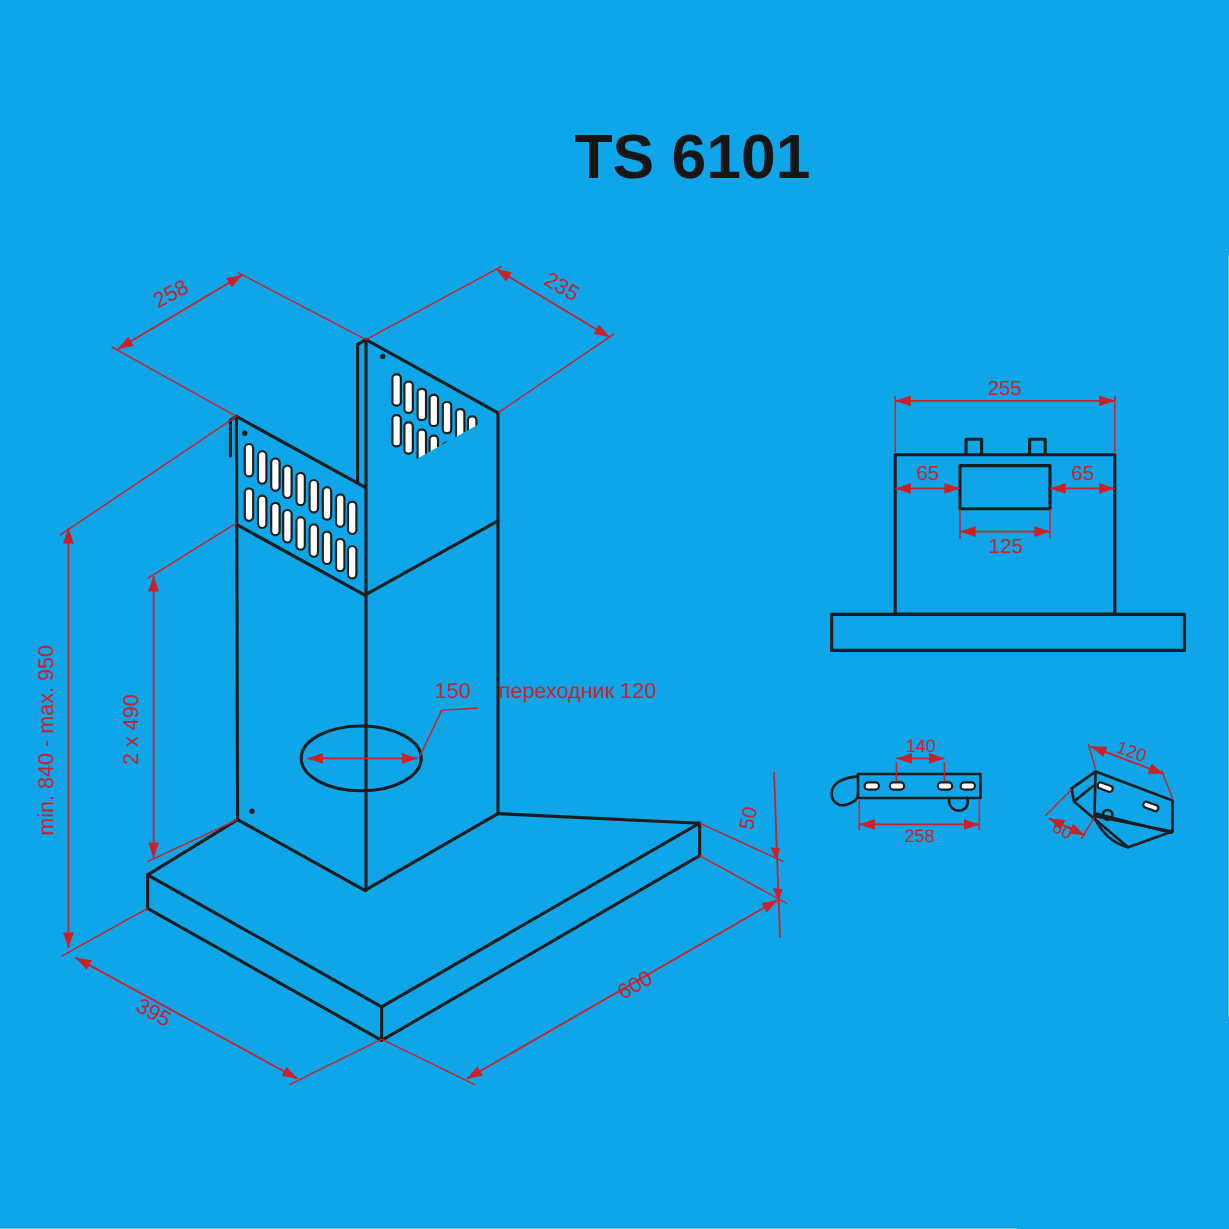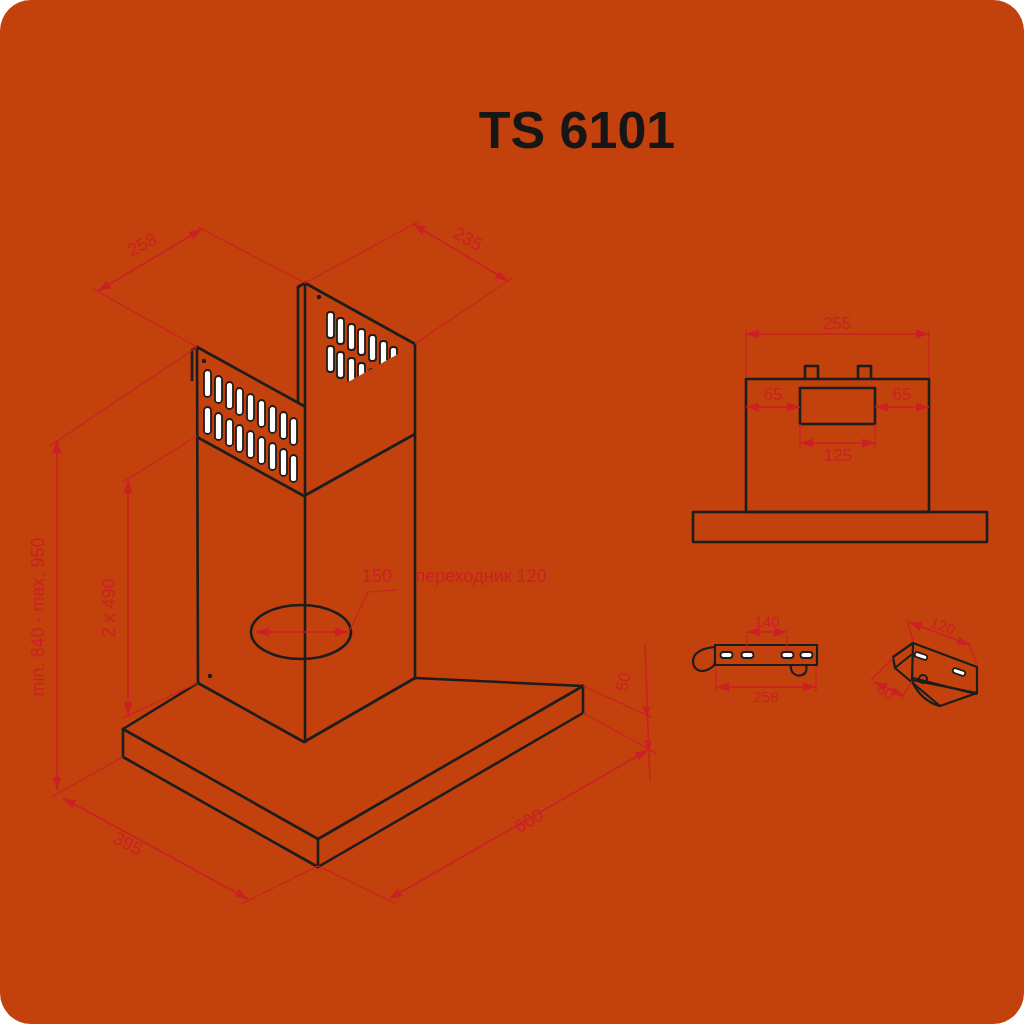--- a/index.html
+++ b/index.html
@@ -1,17 +1,17 @@
 <!DOCTYPE html>
 <html><head>
 <meta charset="utf-8">
 <style>
   html,body{margin:0;padding:0;background:#ffffff;}
-  .page{position:relative;width:1024px;height:1024px;background:#c2410c;overflow:hidden;
-        font-family:"Liberation Sans", sans-serif;border-radius:31px;}
+  .page{position:relative;width:1024px;height:1024px;background:#0ea5e9;overflow:hidden;
+        font-family:"Liberation Sans", sans-serif;}
   svg{position:absolute;left:0;top:0;}
   .blk{stroke:#1d1d1d;stroke-width:2.6;fill:none;stroke-linecap:round;stroke-linejoin:round;}
   .blk-thin{stroke:#1d1d1d;stroke-width:2.2;fill:none;stroke-linecap:round;stroke-linejoin:round;}
   .slot{stroke:#1d1d1d;stroke-width:1.8;fill:#ffffff;}
   .dot{fill:#1d1d1d;stroke:none;}
   .dim{stroke:#cc2026;stroke-width:1.5;fill:none;}
   .ext{stroke:#cc2026;stroke-width:1.2;fill:none;}
   .ah{fill:#cc2026;stroke:none;}
   .dtx{fill:#cc2026;font-family:"Liberation Sans", sans-serif;font-size:18px;}
   .dtx-s{fill:#cc2026;font-family:"Liberation Sans", sans-serif;font-size:15px;}

